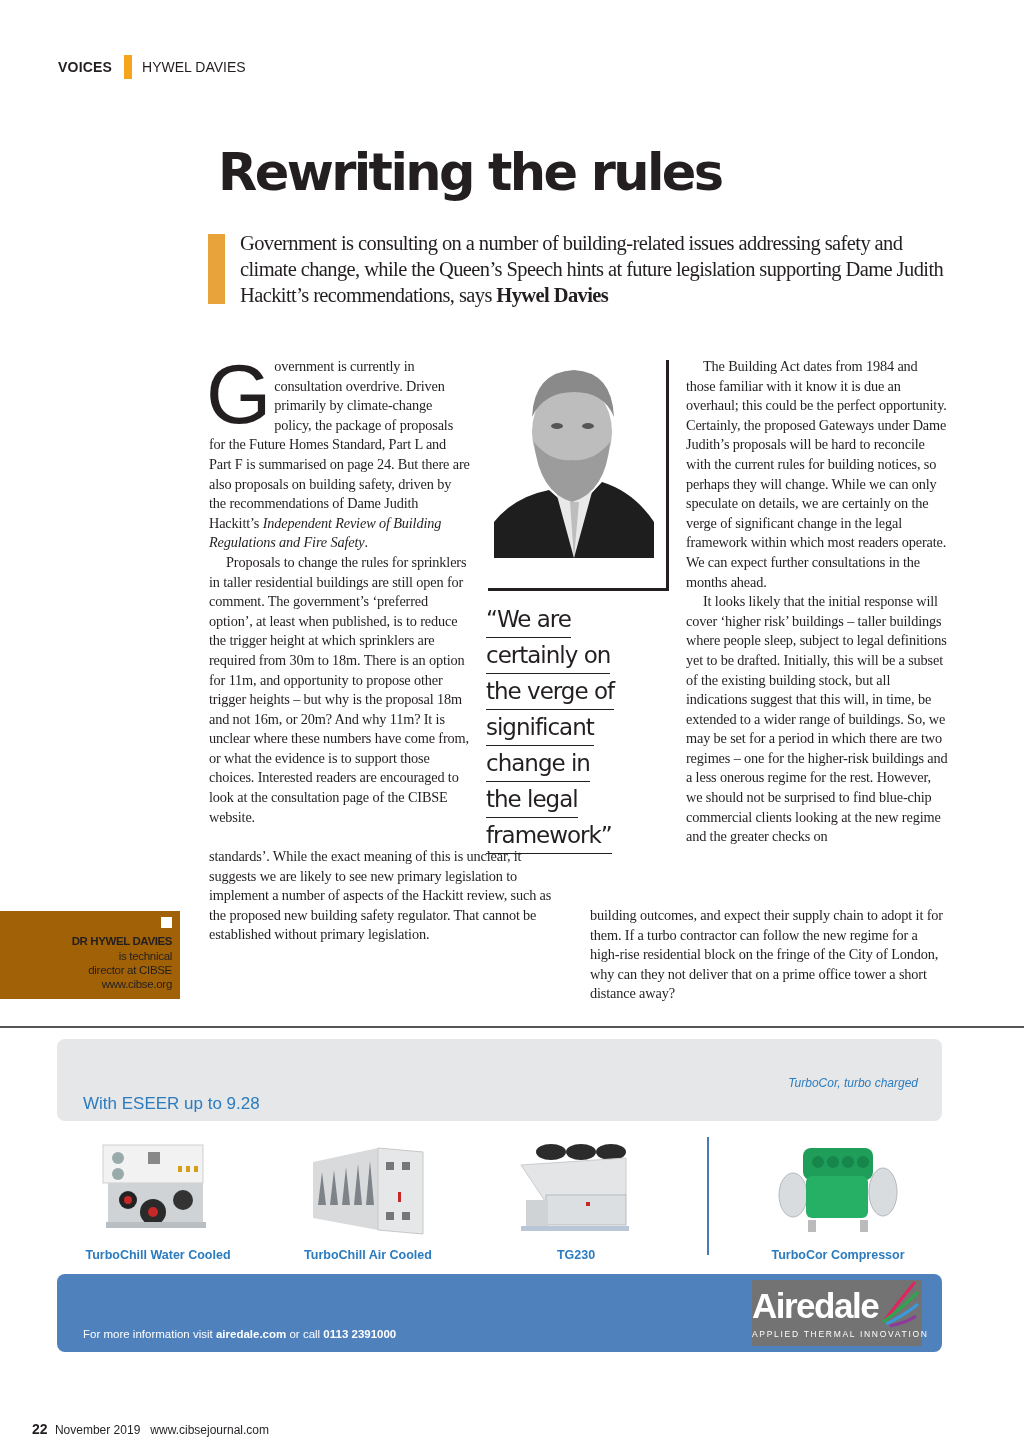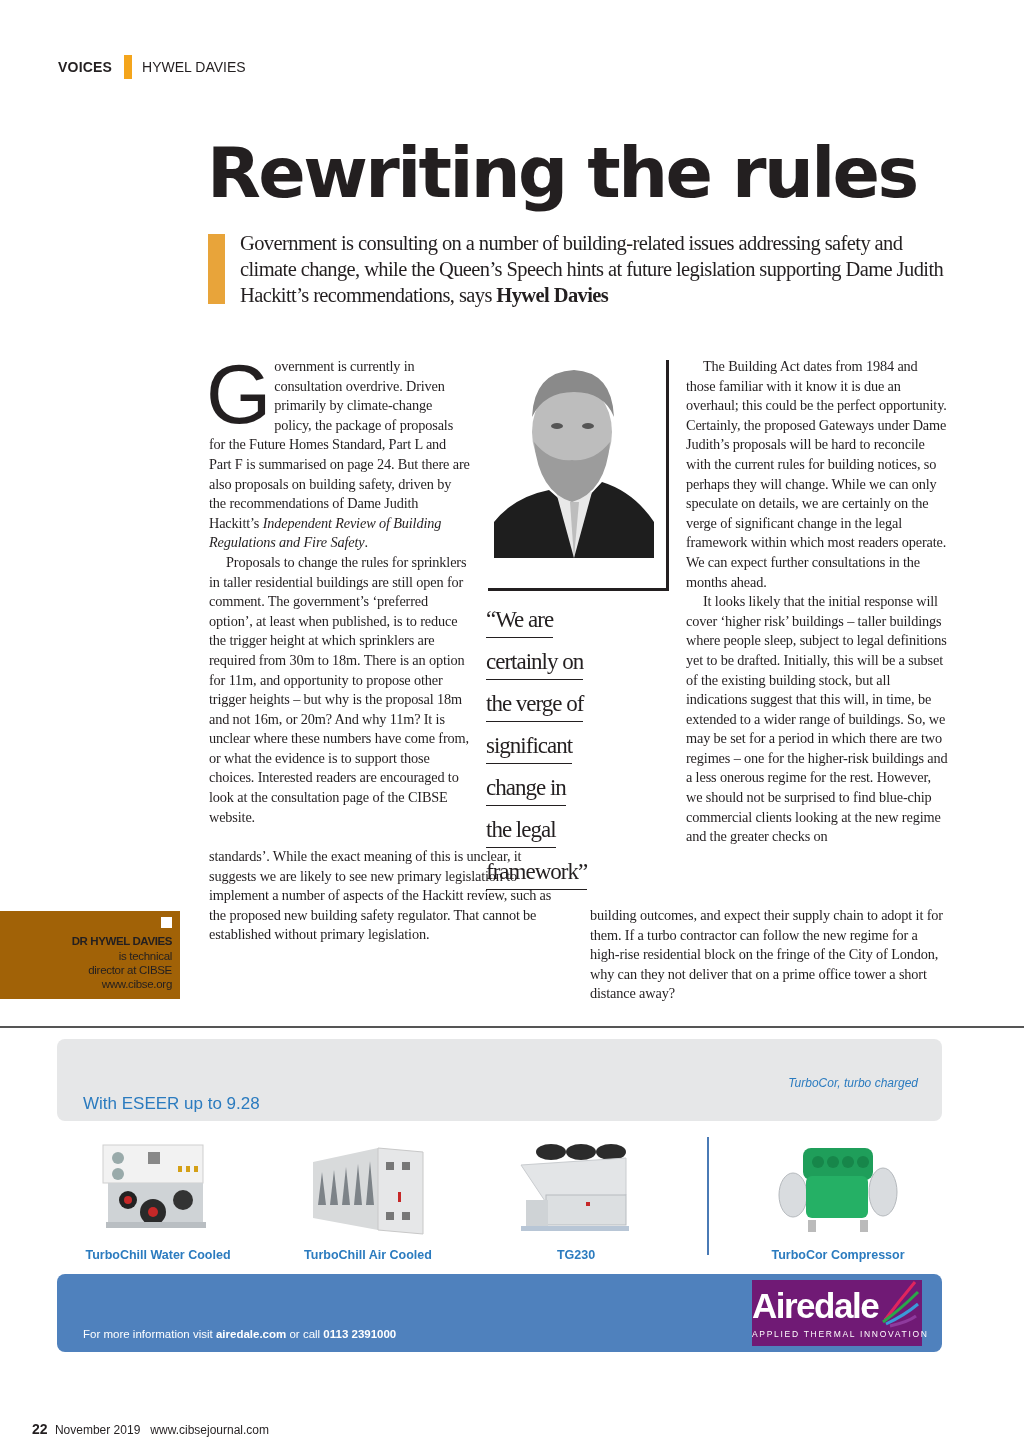--- a/index.html
+++ b/index.html
@@ -6,21 +6,21 @@
   body { width: 1024px; height: 1448px; position: relative; overflow: hidden; color: #231f20; }
   .abs { position: absolute; }
 
   
   .section-head { left: 58px; top: 56px; height: 22px; display: flex; align-items: center; font-family: "Liberation Sans", sans-serif; font-size: 14px; }
   .section-head .voices { font-weight: bold; letter-spacing: 0.2px; }
   .section-head .bar { width: 8px; height: 24px; background: #f4a51c; margin: 0 10px 0 12px; }
   .section-head .author { font-weight: normal; }
 
   
-  .headline { left: 207px; top: 140px; font-family: "DejaVu Sans", sans-serif; font-weight: bold; font-size: 70px; letter-spacing: -2.6px; line-height: 66px; color: #231f20; }
+  .headline { left: 218px; top: 140px; font-family: "DejaVu Sans", sans-serif; font-weight: bold; font-size: 51px; letter-spacing: -2.6px; line-height: 66px; color: #231f20; }
 
   
   .standfirst-bar { left: 208px; top: 234px; width: 17px; height: 70px; background: #e8a43a; }
   .standfirst { left: 240px; top: 230px; width: 720px; font-family: "Liberation Serif", serif; font-size: 20.5px; line-height: 26px; letter-spacing: -0.6px; color: #231f20; }
   .standfirst b { font-weight: bold; }
 
   
   .body-text { font-family: "Liberation Serif", serif; font-size: 14.3px; line-height: 19.6px; color: #231f20; letter-spacing: -0.15px; }
   .body-text p { margin: 0; text-indent: 17px; }
   .body-text p.noindent { text-indent: 0; }
@@ -31,21 +31,21 @@
   .col-left-wide { left: 209px; top: 847px; width: 350px; }
   .col-right { left: 686px; top: 357px; width: 262px; }
   .col-right-wide { left: 590px; top: 906px; width: 360px; }
 
   
   .portrait-frame { left: 488px; top: 360px; width: 178px; height: 228px; border-right: 3px solid #231f20; border-bottom: 3px solid #231f20; }
   .portrait { left: 494px; top: 362px; width: 160px; height: 196px; }
 
   
   .pullquote { left: 486px; top: 604px; width: 140px; font-family: "DejaVu Sans", sans-serif; font-size: 23px; letter-spacing: -1px; color: #231f20; }
-  .pullquote .pq-line { display: inline-block; border-bottom: 1.5px solid #231f20; padding: 0 0 2px 0; height: 31px; line-height: 31px; margin-bottom: 8px; white-space: nowrap; font-family: Liberation Serif, serif; }
+  .pullquote .pq-line { display: inline-block; border-bottom: 1.5px solid #231f20; padding: 0 0 2px 0; height: 31px; line-height: 31px; margin-bottom: 2px; white-space: nowrap; }
   .pullquote .pq-row { display: block; }
 
   
   .bio-box { left: 0; top: 911px; width: 180px; height: 88px; background: #a16207; font-family: "Liberation Sans", sans-serif; text-align: right; color: #231f20; }
   .bio-box .sq { position: absolute; right: 8px; top: 6px; width: 11px; height: 11px; background: #ffffff; }
   .bio-box .name { position: absolute; right: 8px; top: 24px; font-size: 11.5px; font-weight: bold; letter-spacing: -0.4px; }
   .bio-box .line { position: absolute; right: 8px; font-size: 11.5px; letter-spacing: -0.3px; }
   .bio-box .l1 { top: 39px; }
   .bio-box .l2 { top: 53px; }
   .bio-box .l3 { top: 67px; font-weight: normal; }
@@ -65,21 +65,21 @@
   .p1 { left: 58px; top: 1140px; }
   .p2 { left: 268px; top: 1140px; }
   .p3 { left: 476px; top: 1140px; }
   .p4 { left: 738px; top: 1140px; }
   .ad-divider { left: 707px; top: 1137px; width: 2px; height: 118px; background: #4a7ab5; }
 
   .ad-bottom { left: 57px; top: 1274px; width: 885px; height: 78px; background: #4f81bd; border-radius: 8px; font-family: "Liberation Sans", sans-serif; color: #ffffff; }
   .ad-desc { position: absolute; left: 26px; top: 16px; width: 620px; font-size: 15px; line-height: 19px; }
   .ad-contact { position: absolute; left: 26px; top: 54px; font-size: 11.5px; }
   .ad-contact b { font-weight: bold; }
-  .logo-box { position: absolute; right: 20px; top: 6px; width: 170px; height: 66px; background: #701a75; }
+  .logo-box { position: absolute; right: 20px; top: 6px; width: 170px; height: 66px; background: #737373; }
   .logo-word { position: absolute; left: 0; top: 6px; font-size: 35px; font-weight: bold; color: #ffffff; letter-spacing: -1.5px; }
   .logo-tag { position: absolute; left: 0; top: 49px; font-size: 8.5px; letter-spacing: 1.7px; color: #ffffff; white-space: nowrap; }
   .logo-swoosh { position: absolute; right: 2px; top: 0; }
 
   
   .footer { left: 32px; top: 1421px; font-family: "Liberation Sans", sans-serif; font-size: 12px; color: #231f20; }
   .footer .pnum { font-weight: bold; font-size: 14px; margin-right: 4px; }
 </style>
 </head>
 <body>

